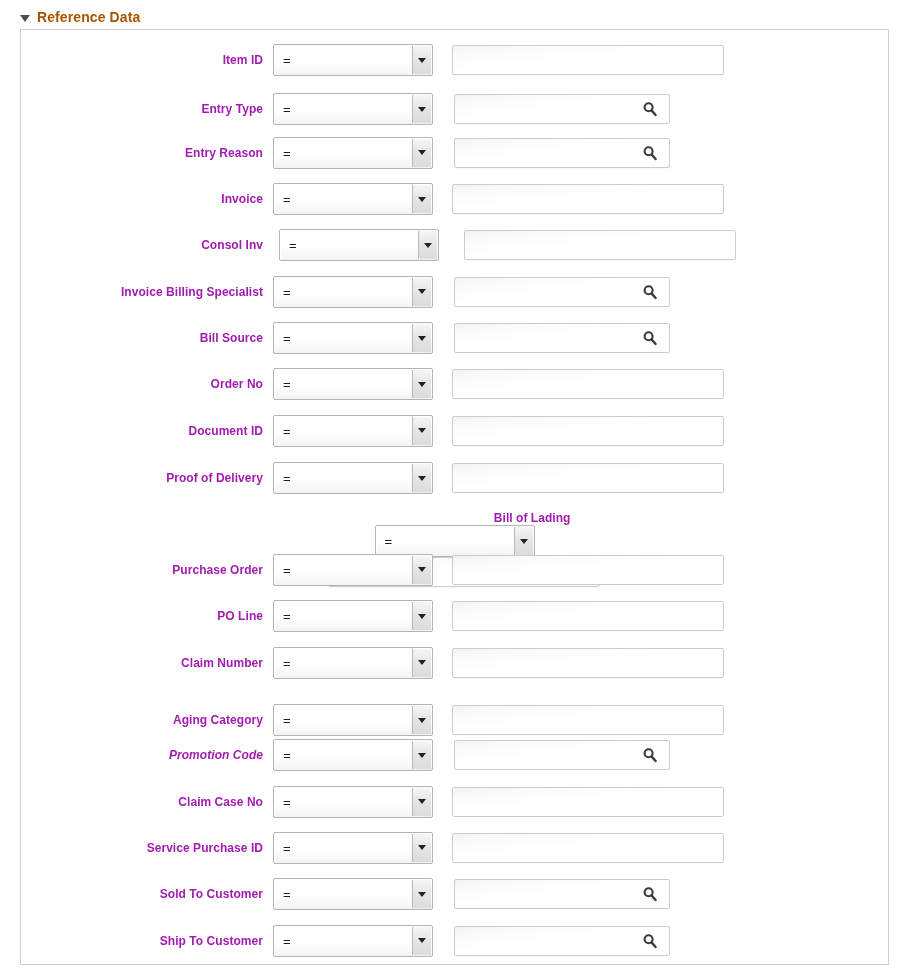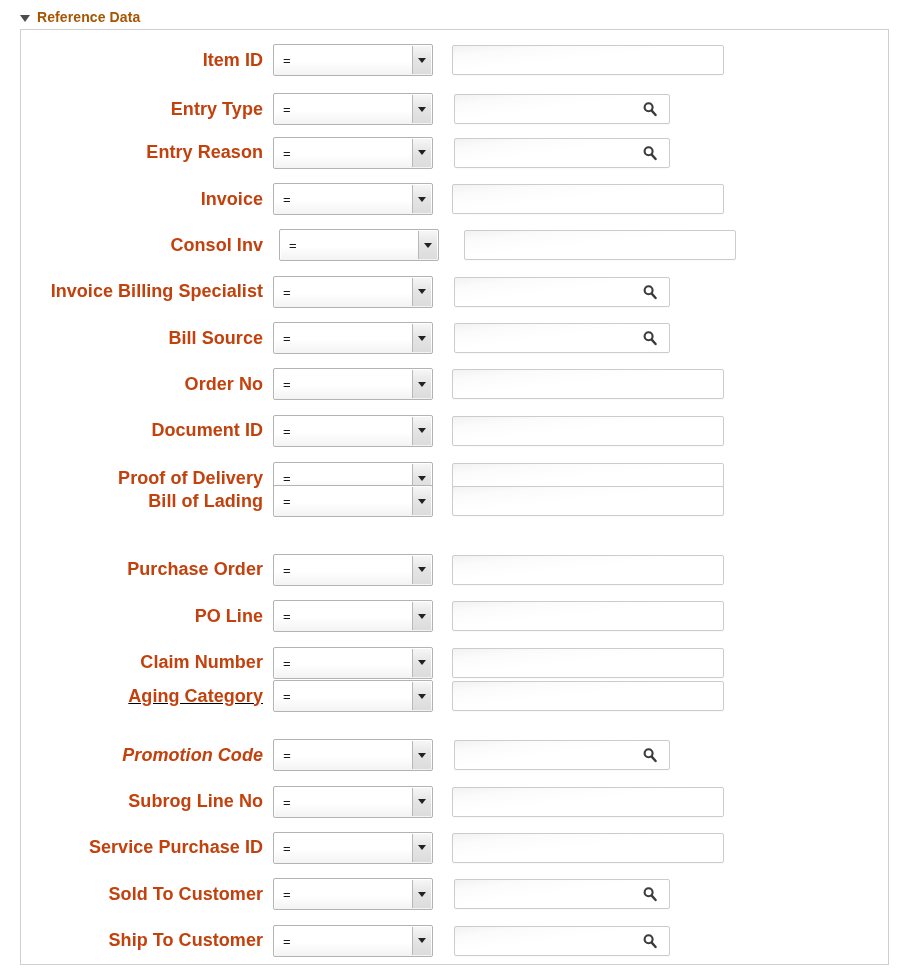--- a/index.html
+++ b/index.html
@@ -67,23 +67,23 @@
     width: 100%;
     height: 40px;
     display: flex;
     align-items: center;
   }
   .row-label {
     width: 252px;
     text-align: right;
     padding-right: 10px;
     box-sizing: border-box;
-    font-size: 18px;
+    font-size: 12px;
     font-weight: bold;
-    color: #c2410c;
+    color: #a21caf;
     white-space: nowrap;
     letter-spacing: 0.05px;
   }
 
   
   .op-select {
     position: relative;
     width: 160px;
     height: 32px;
     border: 1px solid #b3b3b3;
@@ -308,21 +308,21 @@
         <div class="op-select">
           <span class="op-value">=</span>
           <span class="op-btn">
             <span class="op-caret"></span>
           </span>
         </div>
         <div class="field-wrap">
           <div class="txt-field"></div>
         </div>
       </div>
-      <div class="row" style="top: 451px;">
+      <div class="row" style="top: 481px; flex-direction: column;">
         <div class="row-label">Bill of Lading</div>
         <div class="op-select">
           <span class="op-value">=</span>
           <span class="op-btn">
             <span class="op-caret"></span>
           </span>
         </div>
         <div class="field-wrap">
           <div class="txt-field"></div>
         </div>
@@ -356,21 +356,21 @@
         <div class="op-select">
           <span class="op-value">=</span>
           <span class="op-btn">
             <span class="op-caret"></span>
           </span>
         </div>
         <div class="field-wrap">
           <div class="txt-field"></div>
         </div>
       </div>
-      <div class="row" style="top: 646px; text-decoration: underline;">
+      <div class="row" style="top: 670px;">
         <div class="row-label">Aging Category</div>
         <div class="op-select">
           <span class="op-value">=</span>
           <span class="op-btn">
             <span class="op-caret"></span>
           </span>
         </div>
         <div class="field-wrap">
           <div class="txt-field"></div>
         </div>
@@ -387,21 +387,21 @@
           <div class="txt-field narrow"></div>
           <span class="lookup-icon">
             <svg width="16" height="16" viewBox="0 0 16 16" aria-hidden="true">
               <circle cx="6.6" cy="6.3" r="4.0" fill="none" stroke="#3b3b3b" stroke-width="2.1"></circle>
               <line x1="9.7" y1="9.6" x2="13.6" y2="14.0" stroke="#3b3b3b" stroke-width="2.4" stroke-linecap="round"></line>
             </svg>
           </span>
         </div>
       </div>
       <div class="row" style="top: 751.6px;">
-        <div class="row-label">Subrog Line No</div>
+        <div class="row-label">Claim Case No</div>
         <div class="op-select">
           <span class="op-value">=</span>
           <span class="op-btn">
             <span class="op-caret"></span>
           </span>
         </div>
         <div class="field-wrap">
           <div class="txt-field"></div>
         </div>
       </div>

